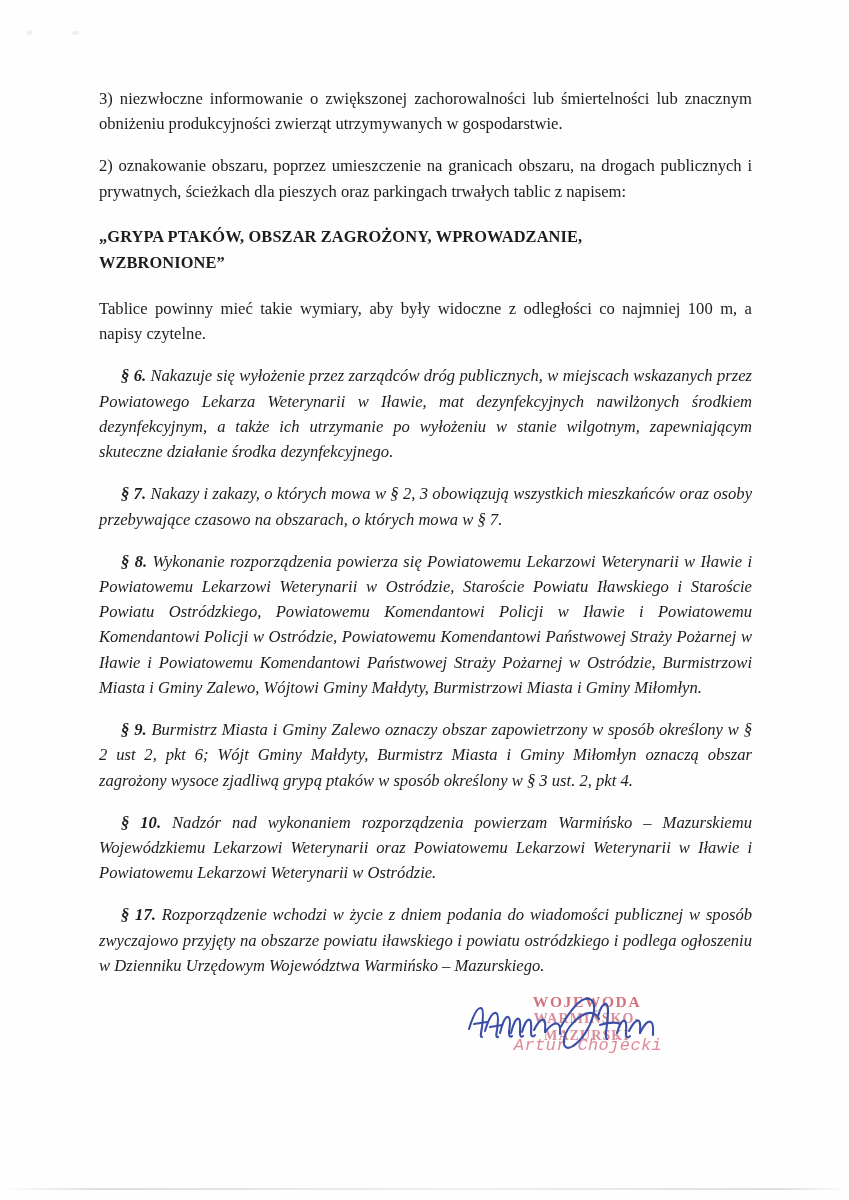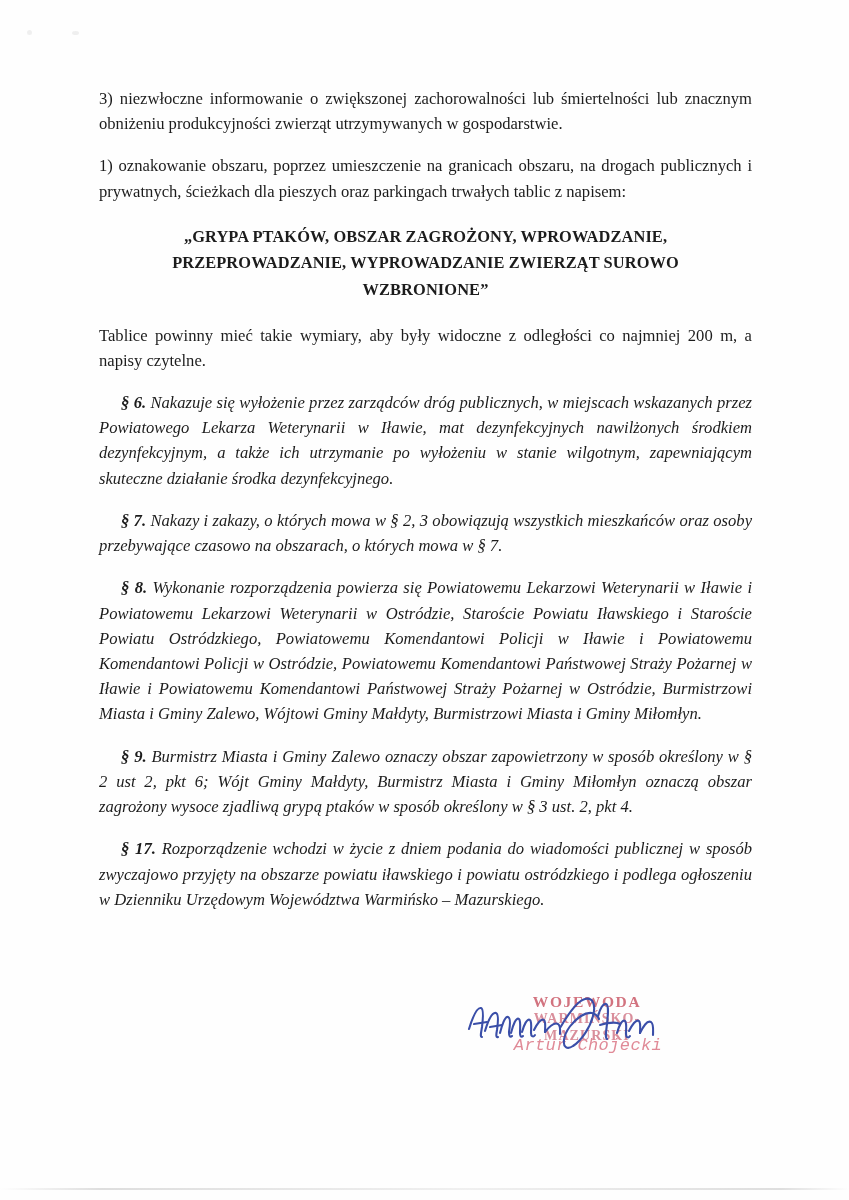--- a/index.html
+++ b/index.html
@@ -59,21 +59,21 @@
   p.body-par.indent {
     text-indent: 22px;
     font-style: italic;
   }
   p.body-par:last-child { margin-bottom: 0; }
   .sec {
     font-weight: bold;
   }
   .heading-block {
     margin: 20px 0 19px 0;
-    text-align: center;
+    text-align: left;
     font-weight: bold;
     font-size: 16.4px;
     line-height: 1.62;
     letter-spacing: 0.1px;
   }
   .heading-block .hl {
     display: block;
     white-space: nowrap;
   }
   
@@ -135,46 +135,48 @@
 
 <div class="page">
 
   <div class="scan-speck speck-a"></div>
   <div class="scan-speck speck-b"></div>
 
   <div class="content">
 
     <p class="body-par">3) niezwłoczne informowanie o zwiększonej zachorowalności lub śmiertelności lub znacznym obniżeniu produkcyjności zwierząt utrzymywanych w gospodarstwie.</p>
 
-    <p class="body-par">1) oznakowanie obszaru, poprzez umieszczenie na granicach obszaru, na drogach publicznych i prywatnych, ścieżkach dla pieszych oraz parkingach trwałych tablic z napisem:</p>
+    <p class="body-par">2) oznakowanie obszaru, poprzez umieszczenie na granicach obszaru, na drogach publicznych i prywatnych, ścieżkach dla pieszych oraz parkingach trwałych tablic z napisem:</p>
 
     <div class="heading-block">
       <span class="hl">„GRYPA PTAKÓW, OBSZAR ZAGROŻONY, WPROWADZANIE,</span>
-      <span class="hl">PRZEPROWADZANIE, WYPROWADZANIE ZWIERZĄT SUROWO</span>
       <span class="hl">WZBRONIONE”</span>
     </div>
 
-    <p class="body-par">Tablice powinny mieć takie wymiary, aby były widoczne z odległości co najmniej 200 m, a napisy czytelne.</p>
+    <p class="body-par">Tablice powinny mieć takie wymiary, aby były widoczne z odległości co najmniej 100 m, a napisy czytelne.</p>
 
     <p class="body-par indent">
       <span class="sec">§ 6.</span><span> Nakazuje się wyłożenie przez zarządców dróg publicznych, w miejscach wskazanych przez Powiatowego Lekarza Weterynarii w Iławie, mat dezynfekcyjnych nawilżonych środkiem dezynfekcyjnym, a także ich utrzymanie po wyłożeniu w stanie wilgotnym, zapewniającym skuteczne działanie środka dezynfekcyjnego.</span>
     </p>
 
     <p class="body-par indent">
       <span class="sec">§ 7.</span><span> Nakazy i zakazy, o których mowa w § 2, 3 obowiązują wszystkich mieszkańców oraz osoby przebywające czasowo na obszarach, o których mowa w § 7.</span>
     </p>
 
     <p class="body-par indent">
       <span class="sec">§ 8.</span><span> Wykonanie rozporządzenia powierza się Powiatowemu Lekarzowi Weterynarii w Iławie i Powiatowemu Lekarzowi Weterynarii w Ostródzie, Staroście Powiatu Iławskiego i Staroście Powiatu Ostródzkiego, Powiatowemu Komendantowi Policji w Iławie i Powiatowemu Komendantowi Policji w Ostródzie, Powiatowemu Komendantowi Państwowej Straży Pożarnej w Iławie i Powiatowemu Komendantowi Państwowej Straży Pożarnej w Ostródzie, Burmistrzowi Miasta i Gminy Zalewo, Wójtowi Gminy Małdyty, Burmistrzowi Miasta i Gminy Miłomłyn.</span>
     </p>
 
     <p class="body-par indent">
       <span class="sec">§ 9.</span><span> Burmistrz Miasta i Gminy Zalewo oznaczy obszar zapowietrzony w sposób określony w § 2 ust 2, pkt 6; Wójt Gminy Małdyty, Burmistrz Miasta i Gminy Miłomłyn oznaczą obszar zagrożony wysoce zjadliwą grypą ptaków w sposób określony w § 3 ust. 2, pkt 4.</span>
     </p>
 
+    <p class="body-par indent">
+      <span class="sec">§ 10.</span><span> Nadzór nad wykonaniem rozporządzenia powierzam Warmińsko – Mazurskiemu Wojewódzkiemu Lekarzowi Weterynarii oraz Powiatowemu Lekarzowi Weterynarii w Iławie i Powiatowemu Lekarzowi Weterynarii w Ostródzie.</span>
+    </p>
 
     <p class="body-par indent">
       <span class="sec">§ 17.</span><span> Rozporządzenie wchodzi w życie z dniem podania do wiadomości publicznej w sposób zwyczajowo przyjęty na obszarze powiatu iławskiego i powiatu ostródzkiego i podlega ogłoszeniu w Dzienniku Urzędowym Województwa Warmińsko – Mazurskiego.</span>
     </p>
 
   </div>
 
   <div class="signature-area">
 
     <div class="stamp">

